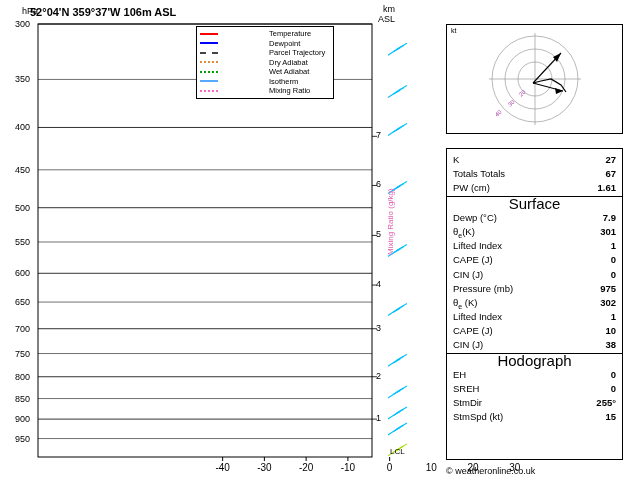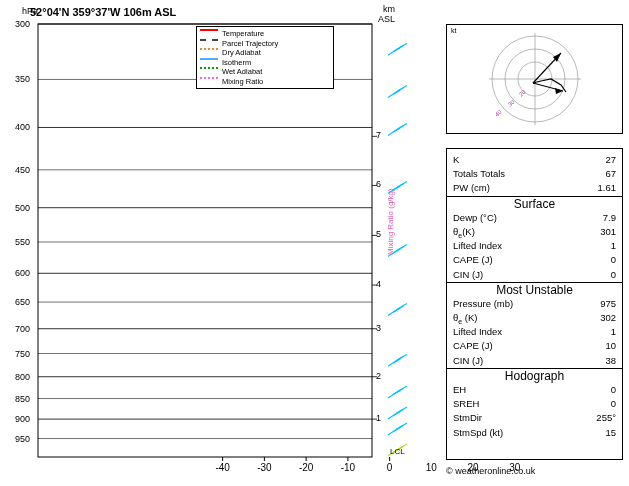--- a/index.html
+++ b/index.html
@@ -13,34 +13,34 @@
   .km-label{position:absolute;left:378px;top:4px;font-size:9px;color:#000;text-align:right;line-height:10px;}
   .xaxis-title{position:absolute;left:110px;top:496px;font-size:14px;color:#000;}
   .ytick{position:absolute;font-size:9px;color:#000;text-align:right;width:26px;}
   .xtick{position:absolute;font-size:10px;color:#000;text-align:center;width:28px;}
   .kmtick{position:absolute;font-size:9px;color:#000;left:376px;}
   .mixaxis{position:absolute;left:386px;top:255px;font-size:8px;color:#e060b0;transform:rotate(-90deg);transform-origin:left top;white-space:nowrap;}
   .lcl{position:absolute;left:378px;top:447px;font-size:8px;color:#000;padding-left:12px;}
 
   
   .legend{position:absolute;left:196px;top:26px;width:130px;background:#fff;border:1px solid #000;padding:2px 3px;}
-  .legend .row{display:flex;align-items:flex-start;height:9.5px;}
+  .legend .row{display:flex;align-items:center;height:9.5px;gap:47px;}
   .legend .swatch{width:18px;height:0;border-top-width:2px;border-top-style:solid;margin-right:4px;}
   .legend .lbl{font-size:7.5px;color:#000;line-height:9px;}
 
   
   #hodo-box{position:absolute;left:446px;top:24px;width:175px;height:108px;border:1px solid #000;background:#fff;}
   .hodo-kt{position:absolute;left:4px;top:2px;font-size:7px;color:#000;}
   .date-hdr{position:absolute;left:420px;top:5px;width:209px;text-align:center;font-size:11px;font-weight:bold;color:#000;}
 
   #table-box{position:absolute;left:446px;top:148px;width:175px;height:310px;border:1px solid #000;background:#fff;font-size:9.5px;color:#000;}
   .trow{display:flex;justify-content:space-between;padding:0 6px;height:14.2px;line-height:14.2px;}
   .trow .k{white-space:nowrap;}
-  .trow .v{white-space:nowrap;}
-  .sect{text-align:center;font-size:12px;height:14.2px;line-height:14.2px;border-top:1px solid #000;border-bottom:0;}
+  .trow .v{white-space:nowrap;font-weight:bold;}
+  .sect{text-align:center;font-size:15px;height:14.2px;line-height:14.2px;border-top:1px solid #000;border-bottom:0;}
   .credit{position:absolute;left:446px;top:466px;font-size:9px;color:#000;}
   sub{font-size:7px;}
 </style>
 </head>
 <body>
 
 <div class="root">
 
   <div id="skewt">
     <div class="hpa-label">hPa</div>
@@ -224,34 +224,38 @@
     <div class="xaxis-title">Dewpoint / Temperature (°C)</div>
     <div class="mixaxis">Mixing Ratio (g/kg)</div>
     <div class="lcl">LCL</div>
 
     <div class="legend">
         <div class="row">
           <div class="swatch" style="border-top-color: rgb(255, 0, 0);"></div>
           <div class="lbl">Temperature</div>
         </div>
         <div class="row">
+          <div class="swatch" style="border-top-color: rgb(0, 0, 255);"></div>
+          <div class="lbl">Dewpoint</div>
+        </div>
+        <div class="row">
           <div class="swatch" style="border-top-color: rgb(68, 68, 68); border-top-style: dashed;"></div>
           <div class="lbl">Parcel Trajectory</div>
         </div>
         <div class="row">
           <div class="swatch" style="border-top-color: rgb(224, 138, 60); border-top-style: dotted;"></div>
           <div class="lbl">Dry Adiabat</div>
         </div>
         <div class="row">
+          <div class="swatch" style="border-top-color: rgb(0, 160, 0); border-top-style: dotted;"></div>
+          <div class="lbl">Wet Adiabat</div>
+        </div>
+        <div class="row">
           <div class="swatch" style="border-top-color: rgb(85, 170, 255);"></div>
           <div class="lbl">Isotherm</div>
-        </div>
-        <div class="row">
-          <div class="swatch" style="border-top-color: rgb(0, 160, 0); border-top-style: dotted;"></div>
-          <div class="lbl">Wet Adiabat</div>
         </div>
         <div class="row">
           <div class="swatch" style="border-top-color: rgb(255, 102, 204); border-top-style: dotted;"></div>
           <div class="lbl">Mixing Ratio</div>
         </div>
       </div>
   <div class="ytick" style="left: 4px; top: 19px;">300</div><div class="ytick" style="left: 4px; top: 74.4392px;">350</div><div class="ytick" style="left: 4px; top: 122.463px;">400</div><div class="ytick" style="left: 4px; top: 164.823px;">450</div><div class="ytick" style="left: 4px; top: 202.715px;">500</div><div class="ytick" style="left: 4px; top: 236.992px;">550</div><div class="ytick" style="left: 4px; top: 268.285px;">600</div><div class="ytick" style="left: 4px; top: 297.072px;">650</div><div class="ytick" style="left: 4px; top: 323.724px;">700</div><div class="ytick" style="left: 4px; top: 348.537px;">750</div><div class="ytick" style="left: 4px; top: 371.748px;">800</div><div class="ytick" style="left: 4px; top: 393.551px;">850</div><div class="ytick" style="left: 4px; top: 414.108px;">900</div><div class="ytick" style="left: 4px; top: 433.553px;">950</div><div class="xtick" style="left: 208.631px; top: 462px;">-40</div><div class="xtick" style="left: 250.381px; top: 462px;">-30</div><div class="xtick" style="left: 292.131px; top: 462px;">-20</div><div class="xtick" style="left: 333.881px; top: 462px;">-10</div><div class="xtick" style="left: 375.631px; top: 462px;">0</div><div class="xtick" style="left: 417.381px; top: 462px;">10</div><div class="xtick" style="left: 459.131px; top: 462px;">20</div><div class="xtick" style="left: 500.881px; top: 462px;">30</div><div class="kmtick" style="top: 130.343px;">7</div><div class="kmtick" style="top: 179.462px;">6</div><div class="kmtick" style="top: 229.393px;">5</div><div class="kmtick" style="top: 279.078px;">4</div><div class="kmtick" style="top: 322.724px;">3</div><div class="kmtick" style="top: 370.748px;">2</div><div class="kmtick" style="top: 413.108px;">1</div></div>
 
 
   <div id="hodo-box">
@@ -303,21 +307,20 @@
         <span class="v">1</span>
       </div>
       <div class="trow">
         <span class="k">CAPE (J)</span>
         <span class="v">0</span>
       </div>
       <div class="trow">
         <span class="k">CIN (J)</span>
         <span class="v">0</span>
       </div>
-      <div class="trow sect" style="justify-content: center;">Most Unstable</div>
       <div class="trow">
         <span class="k">Pressure (mb)</span>
         <span class="v">975</span>
       </div>
       <div class="trow">
         <span class="k">θ<sub>e</sub> (K)</span>
         <span class="v">302</span>
       </div>
       <div class="trow">
         <span class="k">Lifted Index</span>

